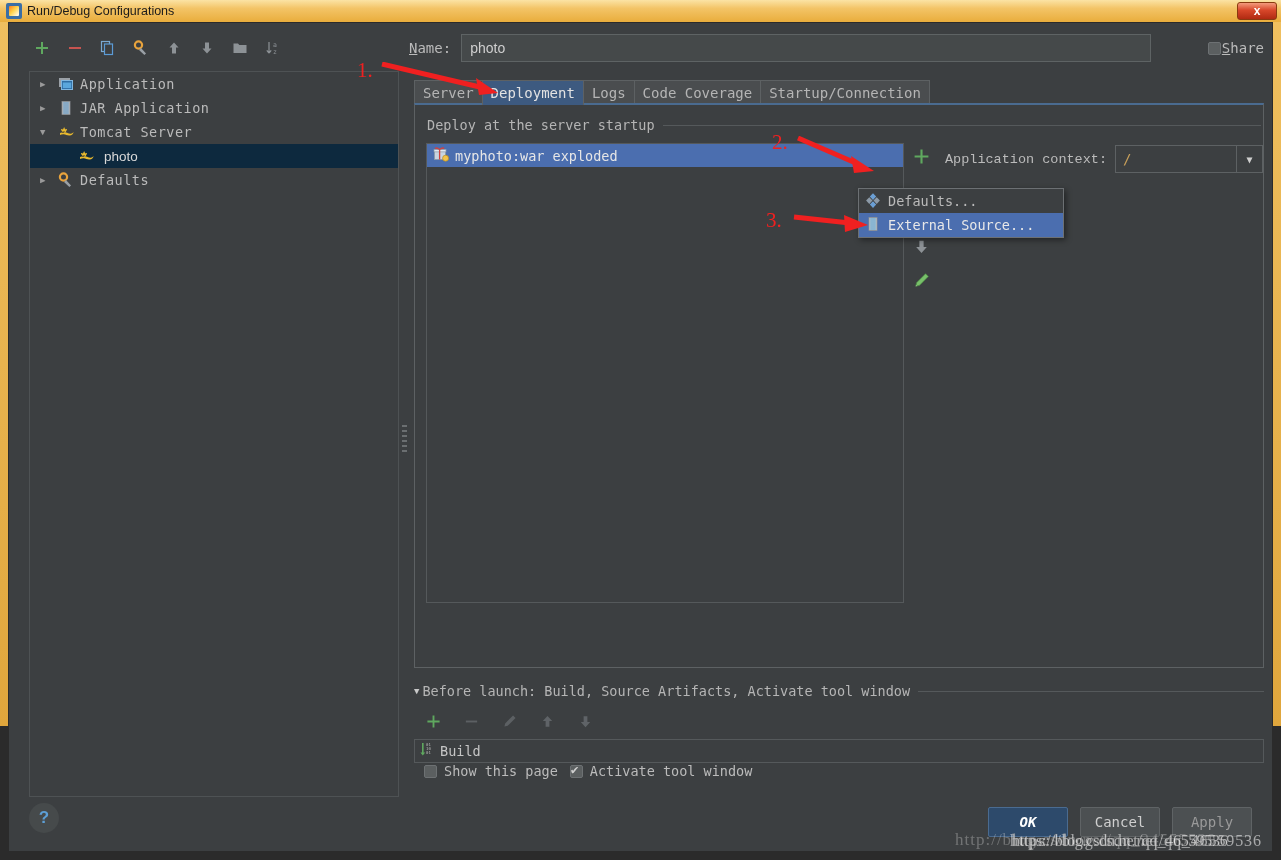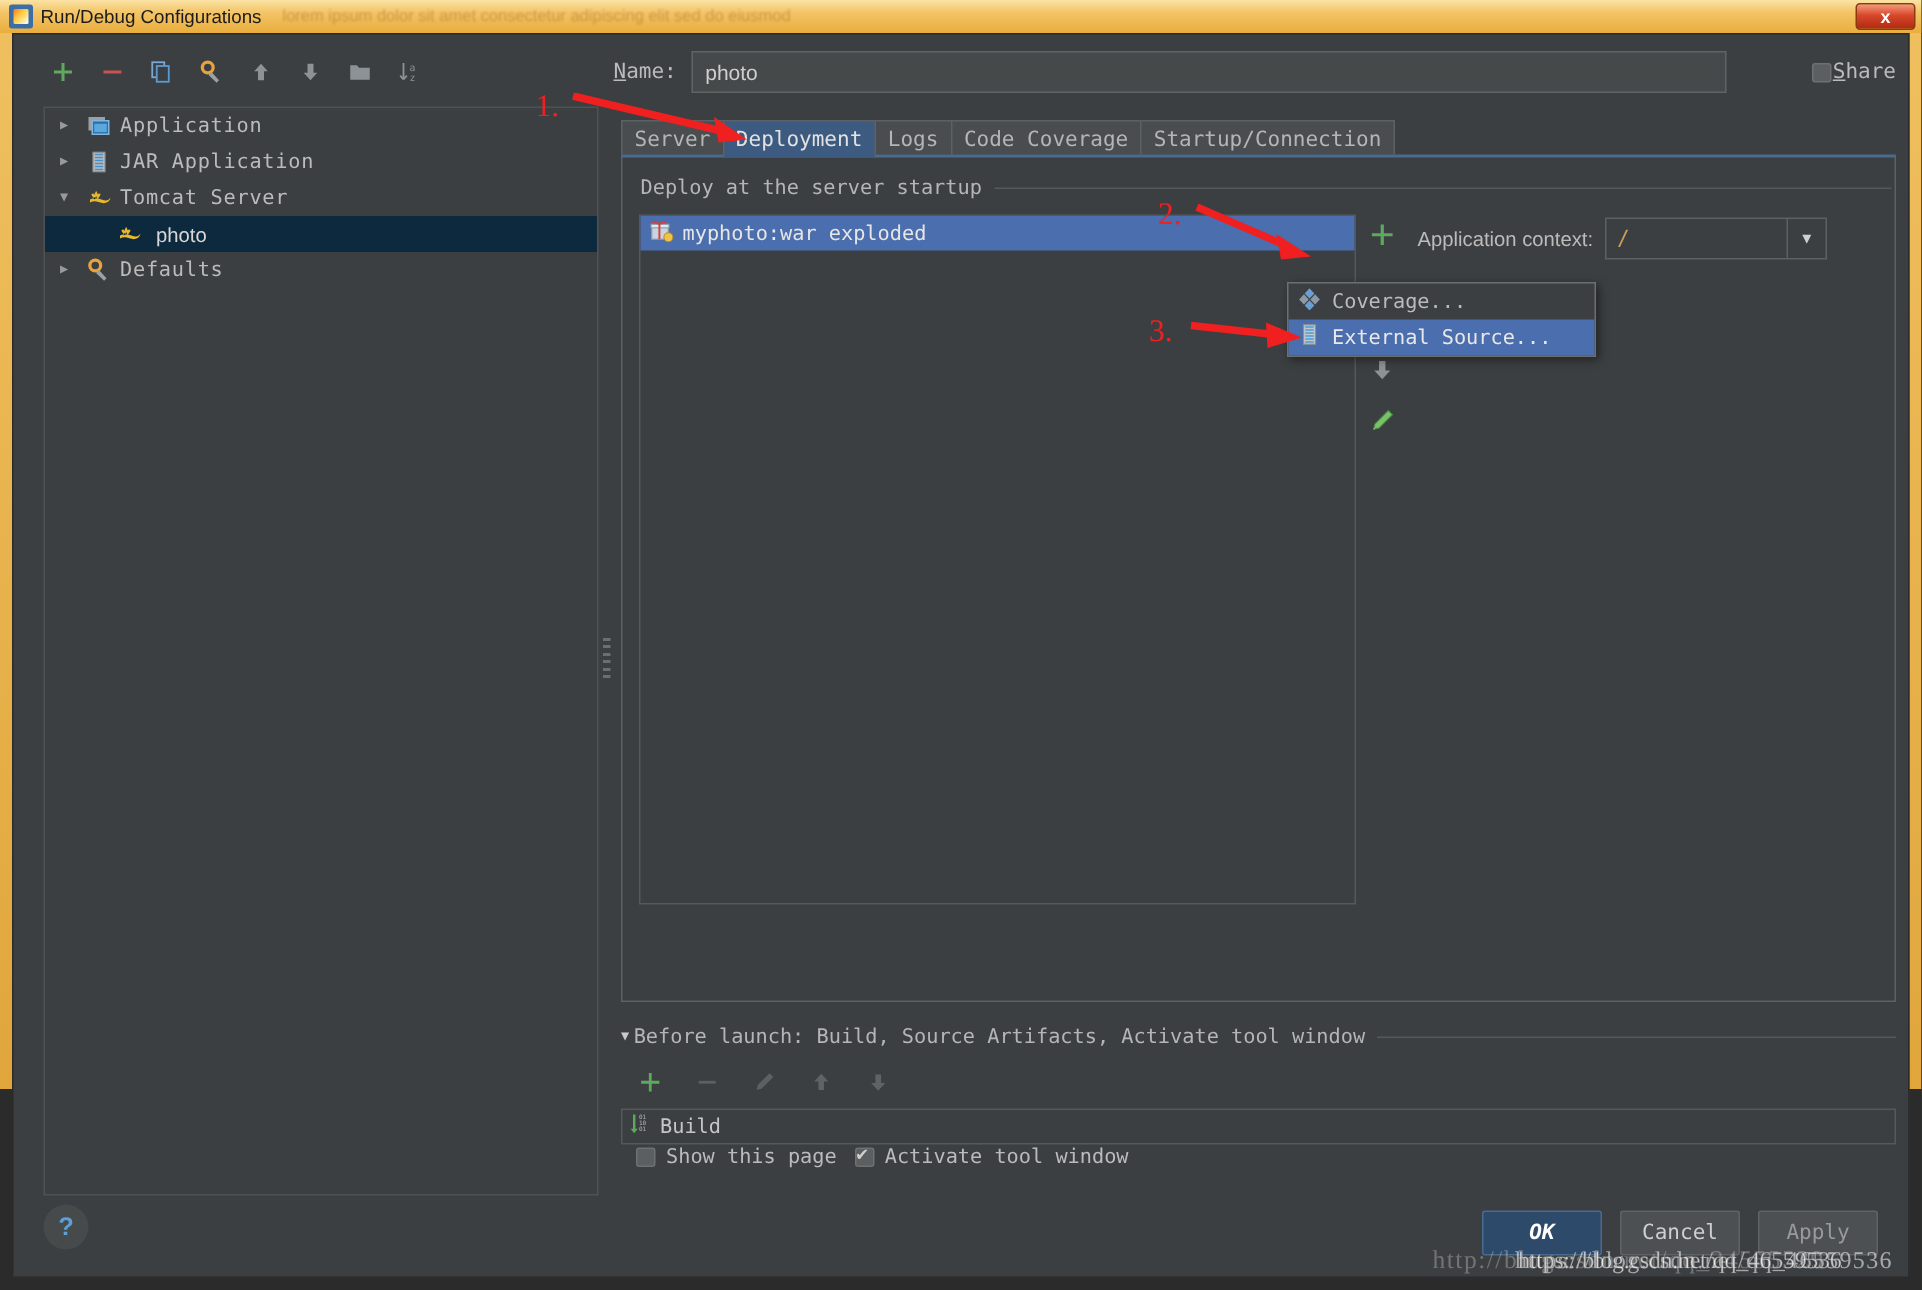--- a/index.html
+++ b/index.html
@@ -144,21 +144,21 @@
   #deployrow .lbl { color:#e6e6e6; font-size:13.5px; margin-left:6px;
                     font-family:"DejaVu Sans Mono",monospace; }
 
   #deploytoolbar {
     position:absolute; left:491px; top:38px; width:30px; height:460px;
     display:flex; flex-direction:column; align-items:center; padding-top:2px; gap:12px;
   }
   .dbtn { width:22px; height:22px; display:flex; align-items:center; justify-content:center; cursor:pointer; }
 
   #appctx { position:absolute; left:530px; top:40px; display:flex; align-items:center; gap:8px; }
-  #appctxlabel { color:#bbbbbb; font-size:13.5px; font-family:Liberation Sans, sans-serif; }
+  #appctxlabel { color:#bbbbbb; font-size:13.5px; font-family:Liberation Mono, monospace; }
   #appctxfield {
     width:148px; height:28px; background:#3c3f41; border:1px solid #5d6163;
     display:flex; align-items:center;
   }
   #appctxfield .val { flex:1; padding-left:7px; color:#c8a05a; font-size:14px;
                       font-family:"DejaVu Sans Mono",monospace; }
   #appctxfield .arrow { width:26px; height:26px; border-left:1px solid #5d6163;
                         display:flex; align-items:center; justify-content:center;
                         color:#cfcfcf; font-size:10px; cursor:pointer; }
 
@@ -223,21 +223,20 @@
   #wm3 { left:1010px; top:832px; font-size:16px; color:rgba(255,255,255,0.55); letter-spacing:0.9px; }
 </style>
 </head>
 <body>
 
 <div id="window">
 
   <div id="titlebar">
     <div class="tb-icon"></div>
     <div class="tb-title">Run/Debug Configurations</div>
-    <div class="tb-ghost">lorem ipsum dolor sit amet consectetur adipiscing elit sed do eiusmod</div>
     <div id="closebtn">x</div>
   </div>
 
   <div id="dialog">
 
     <div id="leftpanel">
 
       <div id="lefttoolbar">
         <div class="tbtn">
           <svg width="16" height="16" viewBox="0 0 16 16">
@@ -499,21 +498,21 @@
   <div id="popup">
     <div class="mitem">
       <span>
         <svg width="16" height="16" viewBox="0 0 16 16">
           <path d="M8 1.2L11.2 4.6 8 8 4.8 4.6z" fill="#6b9fd4"></path>
           <path d="M4.3 5.2L7.5 8.6 4.3 12 1.1 8.6z" fill="#8c9aa8"></path>
           <path d="M11.7 5.2L14.9 8.6 11.7 12 8.5 8.6z" fill="#8c9aa8"></path>
           <path d="M8 9.2L11.2 12.6 8 16 4.8 12.6z" fill="#6b9fd4"></path>
         </svg>
       </span>
-      <span class="mlbl">Coverage...</span>
+      <span class="mlbl">Defaults...</span>
     </div>
     <div class="mitem sel">
       <span>
         <svg width="16" height="16" viewBox="0 0 16 16">
           <rect x="4" y="1.5" width="8" height="13" fill="#c3c8cb" stroke="#8b9094" stroke-width="0.8"></rect>
           <path d="M5.2 3h5.6M5.2 5h5.6M5.2 7h5.6M5.2 9h5.6M5.2 11h5.6M5.2 13h5.6" stroke="#4a9fd8" stroke-width="0.95"></path>
         </svg>
       </span>
       <span class="mlbl">External Source...</span>
     </div>

